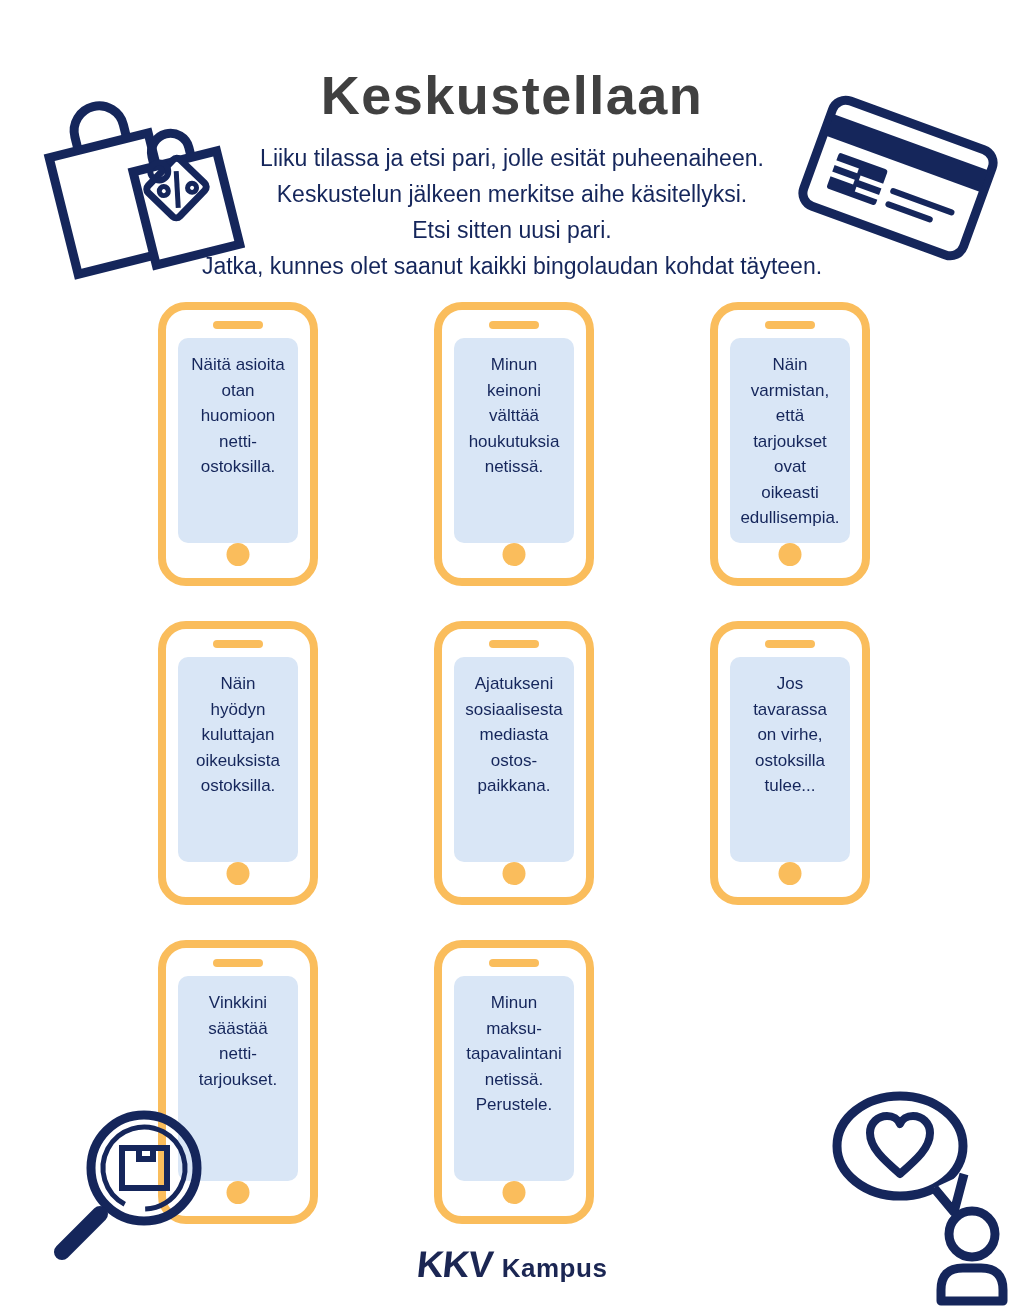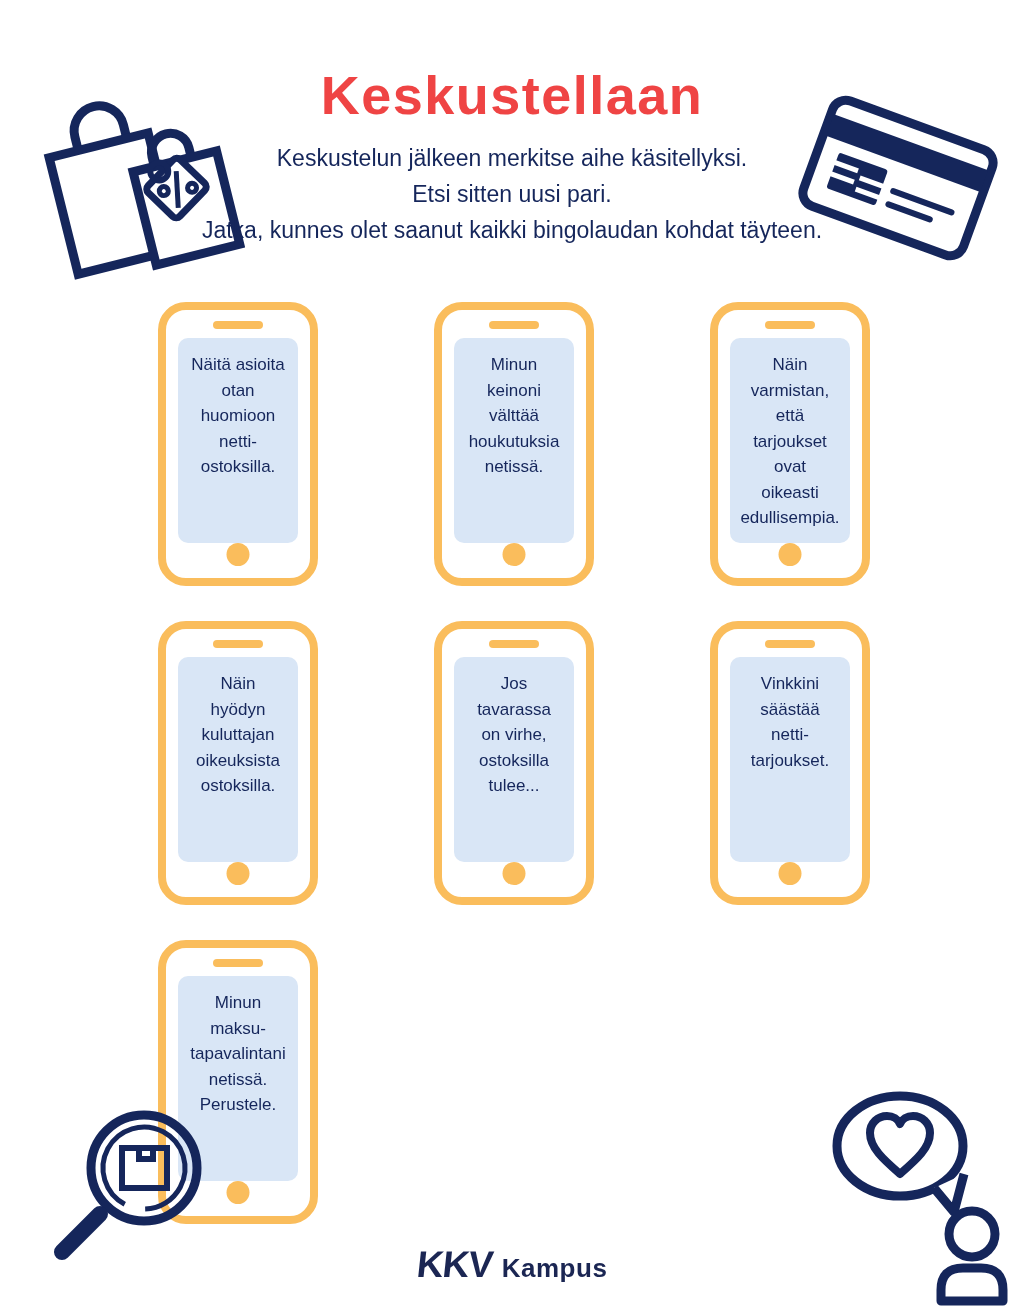--- a/index.html
+++ b/index.html
@@ -2,21 +2,21 @@
 <html><head>
 <meta charset="utf-8">
 <style>
   html,body{margin:0;padding:0;background:#ffffff;}
   .page{
     position:relative;width:1024px;height:1308px;background:#ffffff;
     font-family:"Liberation Sans", sans-serif;color:#15265B;overflow:hidden;
   }
   .title{
     position:absolute;top:64px;left:0;width:100%;text-align:center;
-    font-size:54px;font-weight:bold;letter-spacing:1.5px;color:#ef4444;margin:0;
+    font-size:54px;font-weight:bold;letter-spacing:1.5px;color:#404040;margin:0;
   }
   .instructions{
     position:absolute;top:140px;left:0;width:100%;text-align:center;
     font-size:23px;line-height:36px;color:#15265B;
   }
   .grid{
     position:absolute;left:158px;top:302px;
     display:grid;grid-template-columns:repeat(3,160px);
     column-gap:116px;row-gap:35px;
   }
@@ -82,20 +82,21 @@
         <line x1="70" y1="111" x2="100" y2="111" stroke="#ffffff" stroke-width="5"></line>
         <line x1="106" y1="100" x2="168" y2="100" stroke="#15265B" stroke-width="6" stroke-linecap="round"></line>
         <line x1="106" y1="114" x2="150" y2="114" stroke="#15265B" stroke-width="6" stroke-linecap="round"></line>
       </g>
     </svg>
   </div>
 
   <h1 class="title">Keskustellaan</h1>
 
   <div class="instructions">
+    <div>Liiku tilassa ja etsi pari, jolle esität puheenaiheen.</div>
     <div>Keskustelun jälkeen merkitse aihe käsitellyksi.</div>
     <div>Etsi sitten uusi pari.</div>
     <div>Jatka, kunnes olet saanut kaikki bingolaudan kohdat täyteen.</div>
   </div>
 
   <div class="grid">
     <div class="phone">
       <div class="speaker"></div>
       <div class="screen">Näitä asioita
 otan
@@ -128,20 +129,29 @@
       <div class="speaker"></div>
       <div class="screen">Näin
 hyödyn
 kuluttajan
 oikeuksista
 ostoksilla.</div>
       <div class="home"></div>
     </div>
     <div class="phone">
       <div class="speaker"></div>
+      <div class="screen">Ajatukseni
+sosiaalisesta
+mediasta
+ostos-
+paikkana.</div>
+      <div class="home"></div>
+    </div>
+    <div class="phone">
+      <div class="speaker"></div>
       <div class="screen">Jos
 tavarassa
 on virhe,
 ostoksilla
 tulee...</div>
       <div class="home"></div>
     </div>
     <div class="phone">
       <div class="speaker"></div>
       <div class="screen">Vinkkini

